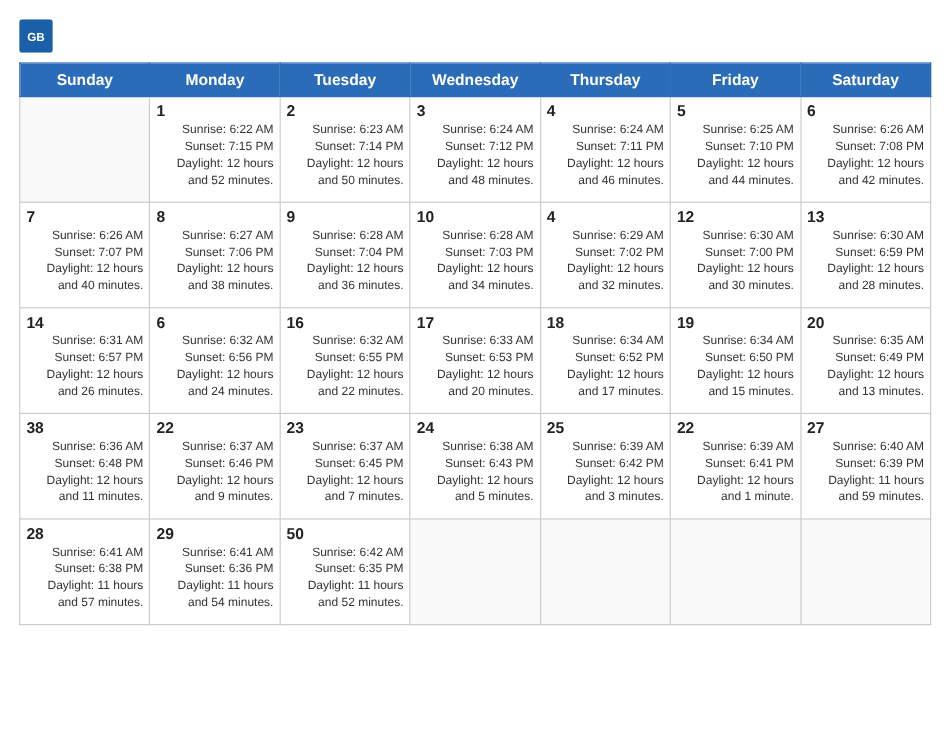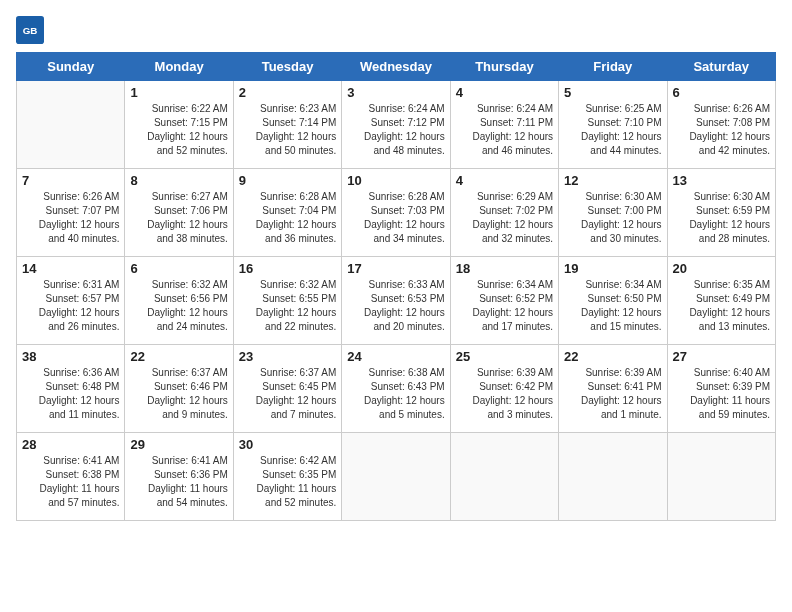--- a/index.html
+++ b/index.html
@@ -235,21 +235,21 @@
       <tr>
         <td>
           <div class="day-number">28</div>
           <div class="day-info">Sunrise: 6:41 AM<br>Sunset: 6:38 PM<br>Daylight: 11 hours<br>and 57 minutes.</div>
         </td>
         <td>
           <div class="day-number">29</div>
           <div class="day-info">Sunrise: 6:41 AM<br>Sunset: 6:36 PM<br>Daylight: 11 hours<br>and 54 minutes.</div>
         </td>
         <td>
-          <div class="day-number">30</div>
+          <div class="day-number">50</div>
           <div class="day-info">Sunrise: 6:42 AM<br>Sunset: 6:35 PM<br>Daylight: 11 hours<br>and 52 minutes.</div>
         </td>
         <td class="empty"></td>
         <td class="empty"></td>
         <td class="empty"></td>
         <td class="empty"></td>
       </tr>
     </tbody>
 </table>
 

